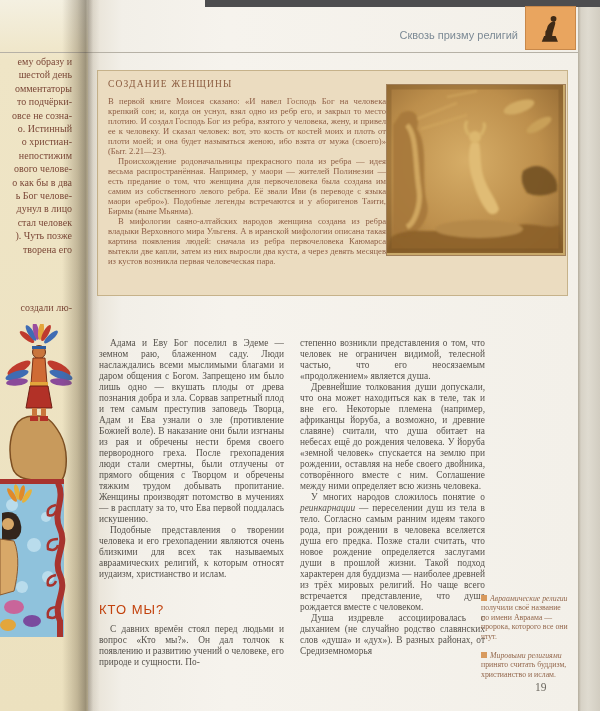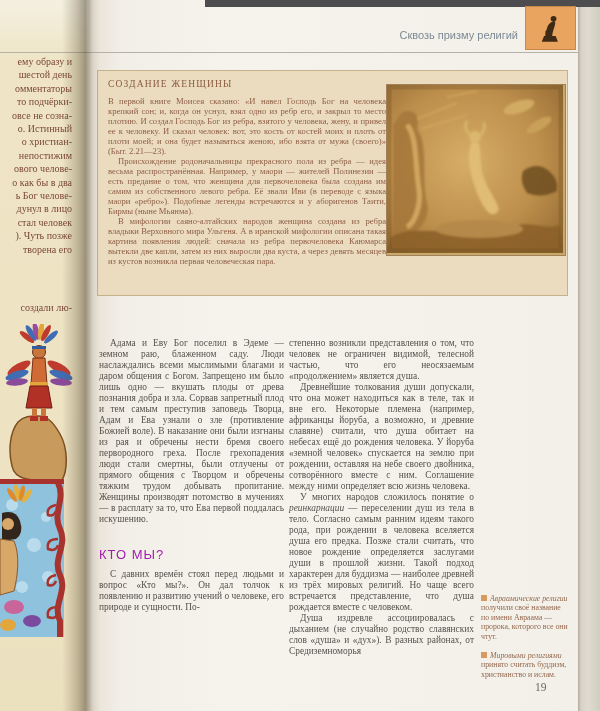--- a/index.html
+++ b/index.html
@@ -46,25 +46,25 @@
   .img-frame{position:absolute;left:288px;top:13px;width:178px;height:170px;
              border:1px solid #a1805a;background:#c9a96a;}
   .img-frame svg{display:block;}
   .img-caption{position:absolute;left:290px;top:192px;width:172px;font-size:7.8px;line-height:9.6px;
                font-style:italic;color:#8d6847;}
 
   
   .col{position:absolute;top:306px;width:185px;font-size:9.4px;line-height:11px;
        color:#55514b;text-align:justify;margin-top:32px;}
   .col-left{left:99px;}
-  .col-right{left:289px;}
+  .col-right{left:300px;}
   .col p{margin:0;text-indent:11px;}
   .col p.no-indent{text-indent:0;}
   .kto-heading{font-family:"Liberation Sans",sans-serif;font-size:13px;letter-spacing:1px;
-               color:#a21caf;margin:24px 0 9px 0;font-weight:400;}
+               color:#c2410c;margin:24px 0 9px 0;font-weight:400;}
   .ital{font-style:italic;}
 
   
   .notes{position:absolute;left:481px;top:594px;width:89px;font-size:7.8px;line-height:9.4px;
          color:#93674c;}
   .note{margin:0 0 10px 0;}
   .note .bullet{display:inline-block;width:6px;height:6px;background:#d89a5e;margin-right:3px;}
   .note .lead{font-style:italic;}
 
   .page-num{position:absolute;left:535px;top:681px;width:35px;text-align:left;
@@ -214,20 +214,21 @@
           <path d="M4,152 C24,140 44,150 64,144 C84,138 104,150 124,142 C144,134 160,146 172,140 L176,168 L0,168 Z" fill="#8c6128" opacity="0.9"></path>
           <ellipse cx="92" cy="144" rx="44" ry="9" fill="#b5894a"></ellipse>
         </g>
         <rect x="2" y="2" width="172" height="164" fill="none" stroke="#6d4b20" stroke-width="5" opacity="0.3"></rect>
       </svg>
     </div>
   </div>
 
   <div class="col col-left">
     <p>Адама и Еву Бог поселил в Эдеме — земном раю, блаженном саду. Люди наслаждались всеми мыслимыми благами и даром общения с Богом. Запрещено им было лишь одно — вкушать плоды от древа познания добра и зла. Сорвав запретный плод и тем самым преступив заповедь Творца, Адам и Ева узнали о зле (противление Божией воле). В наказание они были изгнаны из рая и обречены нести бремя своего первородного греха. После грехопадения люди стали смертны, были отлучены от прямого общения с Творцом и обречены тяжким трудом добывать пропитание. Женщины производят потомство в мучениях — в расплату за то, что Ева первой поддалась искушению.</p>
+    <p>Подобные представления о творении человека и его грехопадении являются очень близкими для всех так называемых авраамических религий, к которым относят иудаизм, христианство и ислам.</p>
     <h2 class="kto-heading">КТО МЫ?</h2>
     <p>С давних времён стоял перед людьми и вопрос «Кто мы?». Он дал толчок к появлению и развитию учений о человеке, его природе и сущности. По-</p>
   </div>
 
   <div class="col col-right">
     <p class="no-indent">степенно возникли представления о том, что человек не ограничен видимой, телесной частью, что его неосязаемым «продолжением» является душа.</p>
     <p>Древнейшие толкования души допускали, что она может находиться как в теле, так и вне его. Некоторые племена (например, африканцы йоруба, а возможно, и древние славяне) считали, что душа обитает на небесах ещё до рождения человека. У йоруба «земной человек» спускается на землю при рождении, оставляя на небе своего двойника, сотворённого вместе с ним. Соглашение между ними определяет всю жизнь человека.</p>
     <p><span>У многих народов сложилось понятие о </span><span class="ital">реинкарнации</span><span> — переселении душ из тела в тело. Согласно самым ранним идеям такого рода, при рождении в человека вселяется душа его предка. Позже стали считать, что новое рождение определяется заслугами души в прошлой жизни. Такой подход характерен для буддизма — наиболее древней из трёх мировых религий. Но чаще всего встречается представление, что душа рождается вместе с человеком.</span></p>
     <p>Душа издревле ассоциировалась с дыханием (не случайно родство славянских слов «душа» и «дух»). В разных районах, от Средиземноморья</p>
   </div>

